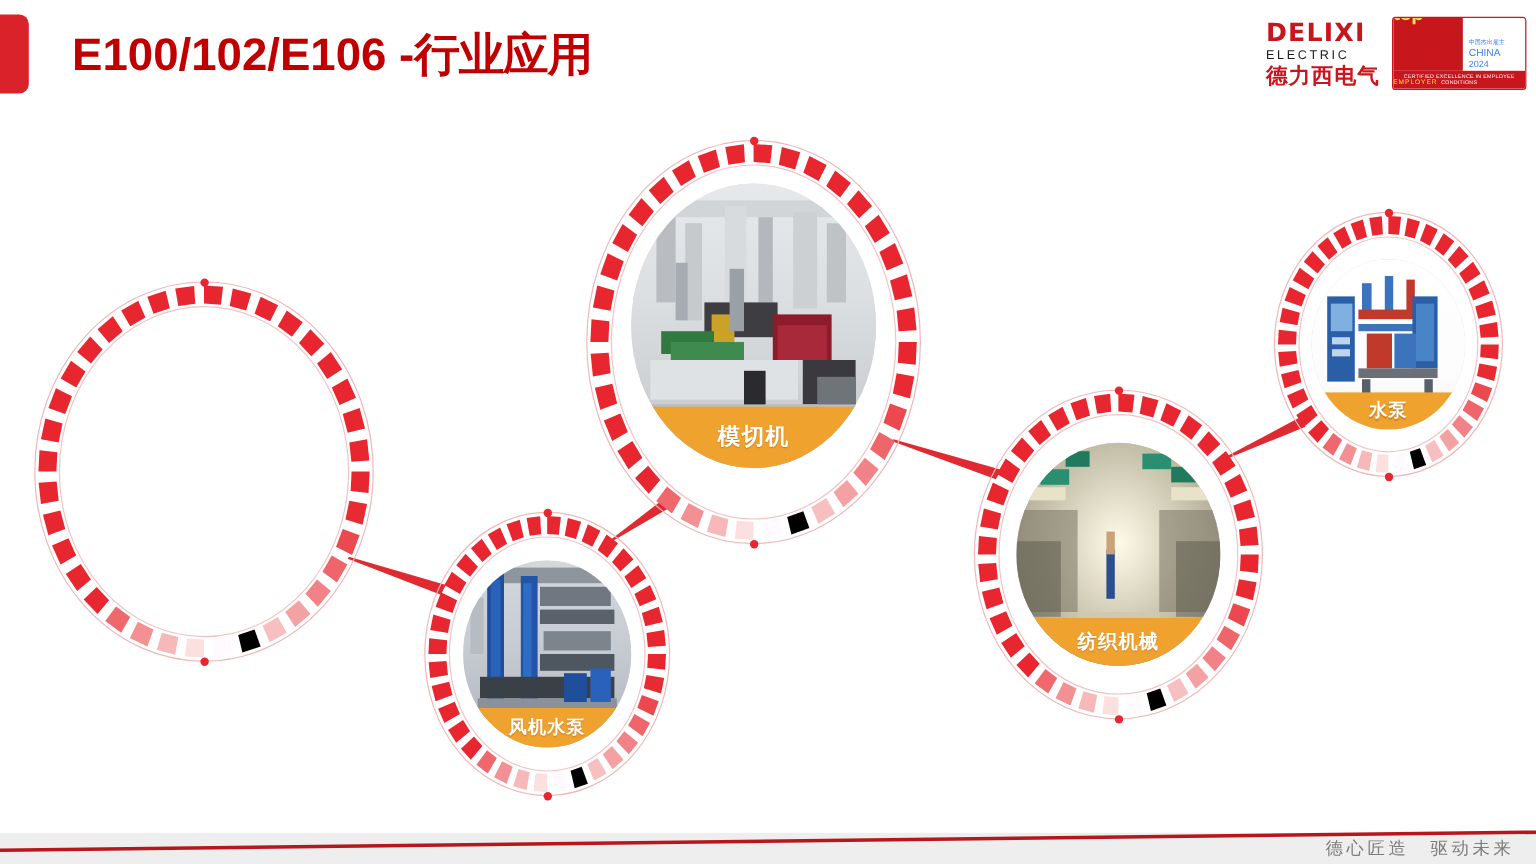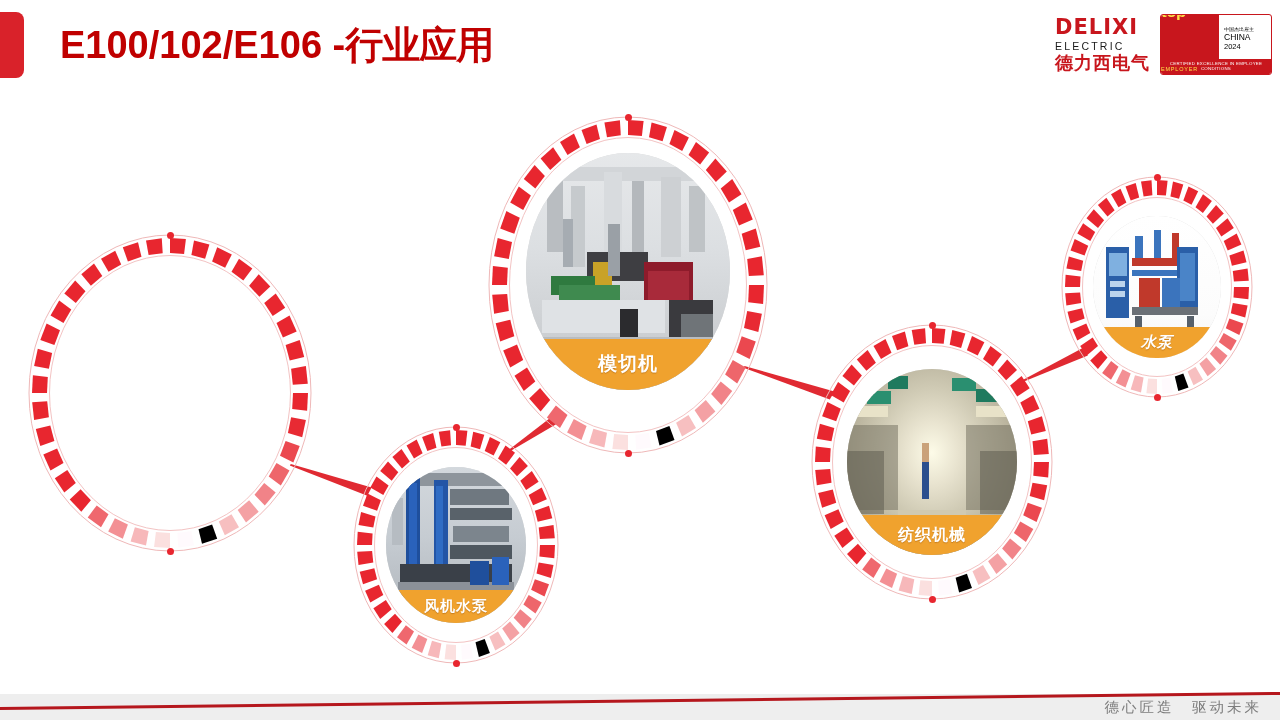--- a/index.html
+++ b/index.html
@@ -48,22 +48,22 @@
     overflow: hidden; background: #fff;
   }
   .te-row { display: flex; height: 44px; }
   .te-left {
     background: #C8161D; color: #fde047; width: 58px;
     display: flex; flex-direction: column; align-items: flex-start; justify-content: center; gap: 44px;
   }
   .te-top { font-size: 17px; font-weight: bold; line-height: 1; letter-spacing: -0.5px; }
   .te-emp { font-size: 5.5px; letter-spacing: 0.8px; margin-top: 2px; }
   .te-right {
-    flex: 1; color: #000000; padding: 3px 0 0 5px;
-    display: flex; flex-direction: column; justify-content: center;
+    flex: 1; color: #3b82f6; padding: 3px 0 0 5px;
+    display: flex; flex-direction: column; justify-content: flex-end;
   }
   .te-cn { font-size: 5px; line-height: 1.2; }
   .te-china { font-size: 8.5px; line-height: 1.2; }
   .te-year { font-size: 7.5px; line-height: 1.3; }
   .te-foot {
     background: #C8161D; color: #fff; font-size: 4.4px;
     text-align: center; letter-spacing: 0.25px; padding: 2px 0 2.5px;
   }
 
   
@@ -422,21 +422,21 @@
           <polygon points="22.0,114.0 7.0,114.0 7.6,101.7 22.5,103.4" fill="#e8262f"></polygon>
           <polygon points="23.2,98.0 8.4,95.4 10.8,83.4 25.2,87.7" fill="#e8262f"></polygon>
           <polygon points="26.6,82.5 12.5,77.4 16.7,66.1 30.2,72.8" fill="#e8262f"></polygon>
           <polygon points="32.3,68.0 19.3,60.5 25.1,50.2 37.2,59.1" fill="#e8262f"></polygon>
           <polygon points="40.0,54.9 28.5,45.2 35.8,36.3 46.1,47.2" fill="#e8262f"></polygon>
           <polygon points="49.5,43.5 39.9,32.0 48.4,24.7 56.6,37.2" fill="#e8262f"></polygon>
           <polygon points="60.5,34.3 53.0,21.3 62.5,15.8 68.4,29.6" fill="#e8262f"></polygon>
           <polygon points="72.7,27.5 67.5,13.5 77.7,9.9 81.2,24.5" fill="#e8262f"></polygon>
           <polygon points="85.6,23.4 83.0,8.6 93.5,7.2 94.4,22.2" fill="#e8262f"></polygon>
         </svg>
-        <div class="photo" style="left: 35.49px; top: 42.72px; width: 127.02px; height: 142.56px; font-style: italic;">
+        <div class="photo" style="left: 35.49px; top: 42.72px; width: 127.02px; height: 142.56px;">
           <div class="scene" style="background: linear-gradient(rgb(255, 255, 255) 0%, rgb(252, 252, 252) 70%, rgb(242, 242, 242) 100%);">
             <div style="position: absolute; left: 10%; top: 22%; width: 18%; height: 50%; background: rgb(42, 95, 168);"></div>
             <div style="position: absolute; left: 12%; top: 26%; width: 14%; height: 16%; background: rgb(127, 176, 224);"></div>
             <div style="position: absolute; left: 13%; top: 46%; width: 12%; height: 4%; background: rgb(188, 212, 236);"></div>
             <div style="position: absolute; left: 13%; top: 53%; width: 12%; height: 4%; background: rgb(188, 212, 236);"></div>
             <div style="position: absolute; left: 33%; top: 14%; width: 6%; height: 20%; background: rgb(59, 116, 189);"></div>
             <div style="position: absolute; left: 48%; top: 10%; width: 5%; height: 22%; background: rgb(59, 116, 189);"></div>
             <div style="position: absolute; left: 62%; top: 12%; width: 5%; height: 20%; background: rgb(192, 57, 43);"></div>
             <div style="position: absolute; left: 30%; top: 30%; width: 48%; height: 5%; background: rgb(192, 57, 43);"></div>
             <div style="position: absolute; left: 30%; top: 38%; width: 48%; height: 4%; background: rgb(59, 116, 189);"></div>

